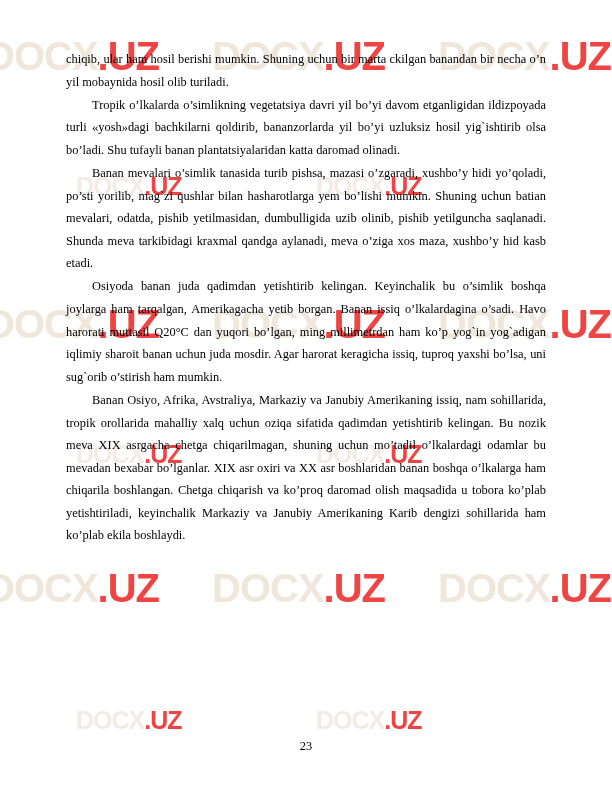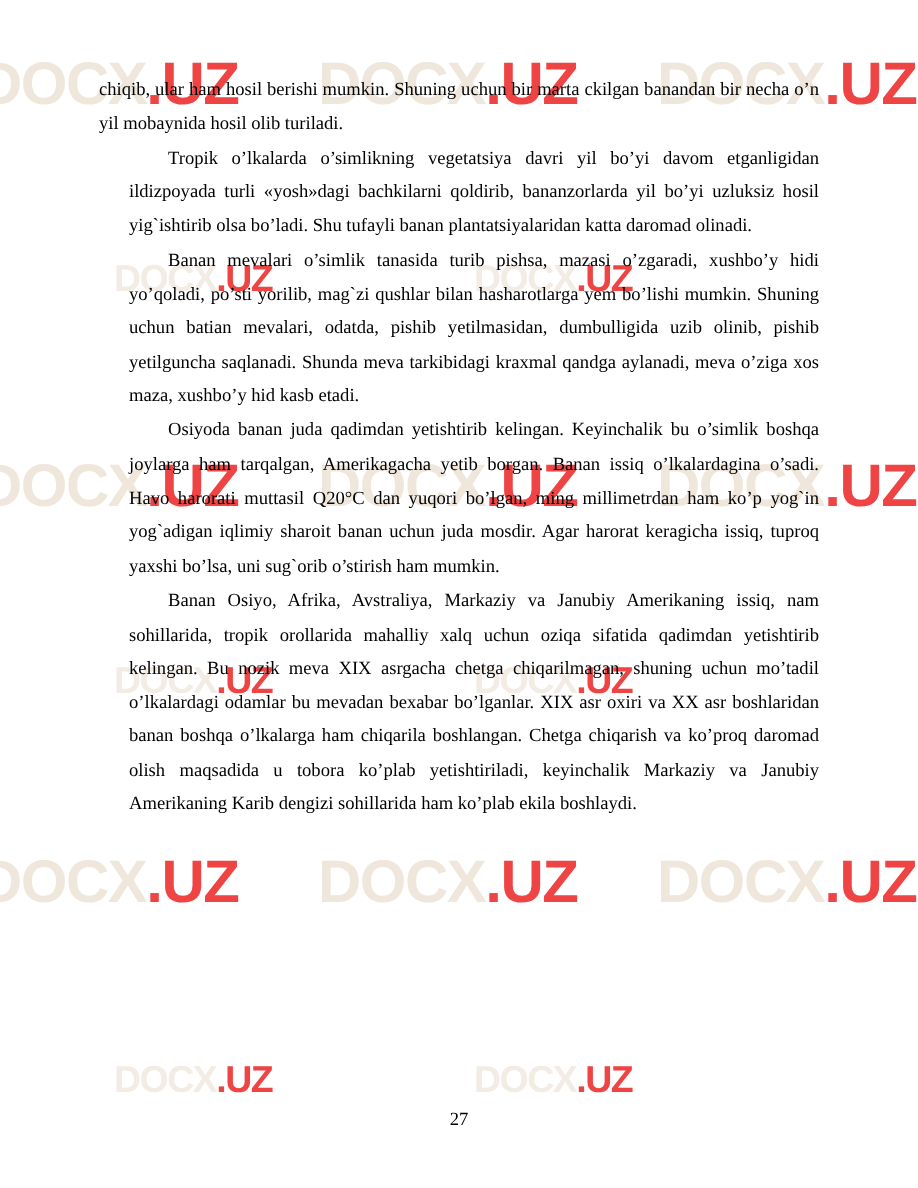--- a/index.html
+++ b/index.html
@@ -55,21 +55,20 @@
   p {
     margin: 0 0 0.5px 0;
     font-size: 12.4px;
     line-height: 22.6px;
     text-align: justify;
     text-justify: inter-word;
     color: #000000;
   }
   p.indent {
     text-indent: 26px;
-    margin-left: 20px;
   }
   .pagenum {
     position: absolute;
     left: 0;
     right: 0;
     top: 739px;
     text-align: center;
     font-size: 12.4px;
     color: #000;
     font-family: "Liberation Serif", serif;
@@ -102,14 +101,14 @@
 </div>
 
 <div class="page">
   <div class="content">
     <p>chiqib, ular ham hosil berishi mumkin. Shuning uchun bir marta ckilgan banandan bir necha o’n yil mobaynida hosil olib turiladi.</p>
     <p class="indent">Tropik o’lkalarda o’simlikning vegetatsiya davri yil bo’yi davom etganligidan ildizpoyada turli «yosh»dagi bachkilarni qoldirib, bananzorlarda yil bo’yi uzluksiz hosil yig`ishtirib olsa bo’ladi. Shu tufayli banan plantatsiyalaridan katta daromad olinadi.</p>
     <p class="indent">Banan mevalari o’simlik tanasida turib pishsa, mazasi o’zgaradi, xushbo’y hidi yo’qoladi, po’sti yorilib, mag`zi qushlar bilan hasharotlarga yem bo’lishi mumkin. Shuning uchun batian mevalari, odatda, pishib yetilmasidan, dumbulligida uzib olinib, pishib yetilguncha saqlanadi. Shunda meva tarkibidagi kraxmal qandga aylanadi, meva o’ziga xos maza, xushbo’y hid kasb etadi.</p>
     <p class="indent">Osiyoda banan juda qadimdan yetishtirib kelingan. Keyinchalik bu o’simlik boshqa joylarga ham tarqalgan, Amerikagacha yetib borgan. Banan issiq o’lkalardagina o’sadi. Havo harorati muttasil Q20°C dan yuqori bo’lgan, ming millimetrdan ham ko’p yog`in yog`adigan iqlimiy sharoit banan uchun juda mosdir. Agar harorat keragicha issiq, tuproq yaxshi bo’lsa, uni sug`orib o’stirish ham mumkin.</p>
     <p class="indent">Banan Osiyo, Afrika, Avstraliya, Markaziy va Janubiy Amerikaning issiq, nam sohillarida, tropik orollarida mahalliy xalq uchun oziqa sifatida qadimdan yetishtirib kelingan. Bu nozik meva XIX asrgacha chetga chiqarilmagan, shuning uchun mo’tadil o’lkalardagi odamlar bu mevadan bexabar bo’lganlar. XIX asr oxiri va XX asr boshlaridan banan boshqa o’lkalarga ham chiqarila boshlangan. Chetga chiqarish va ko’proq daromad olish maqsadida u tobora ko’plab yetishtiriladi, keyinchalik Markaziy va Janubiy Amerikaning Karib dengizi sohillarida ham ko’plab ekila boshlaydi.</p>
   </div>
-  <div class="pagenum">27</div>
+  <div class="pagenum">23</div>
 </div>
 
 </body></html>

